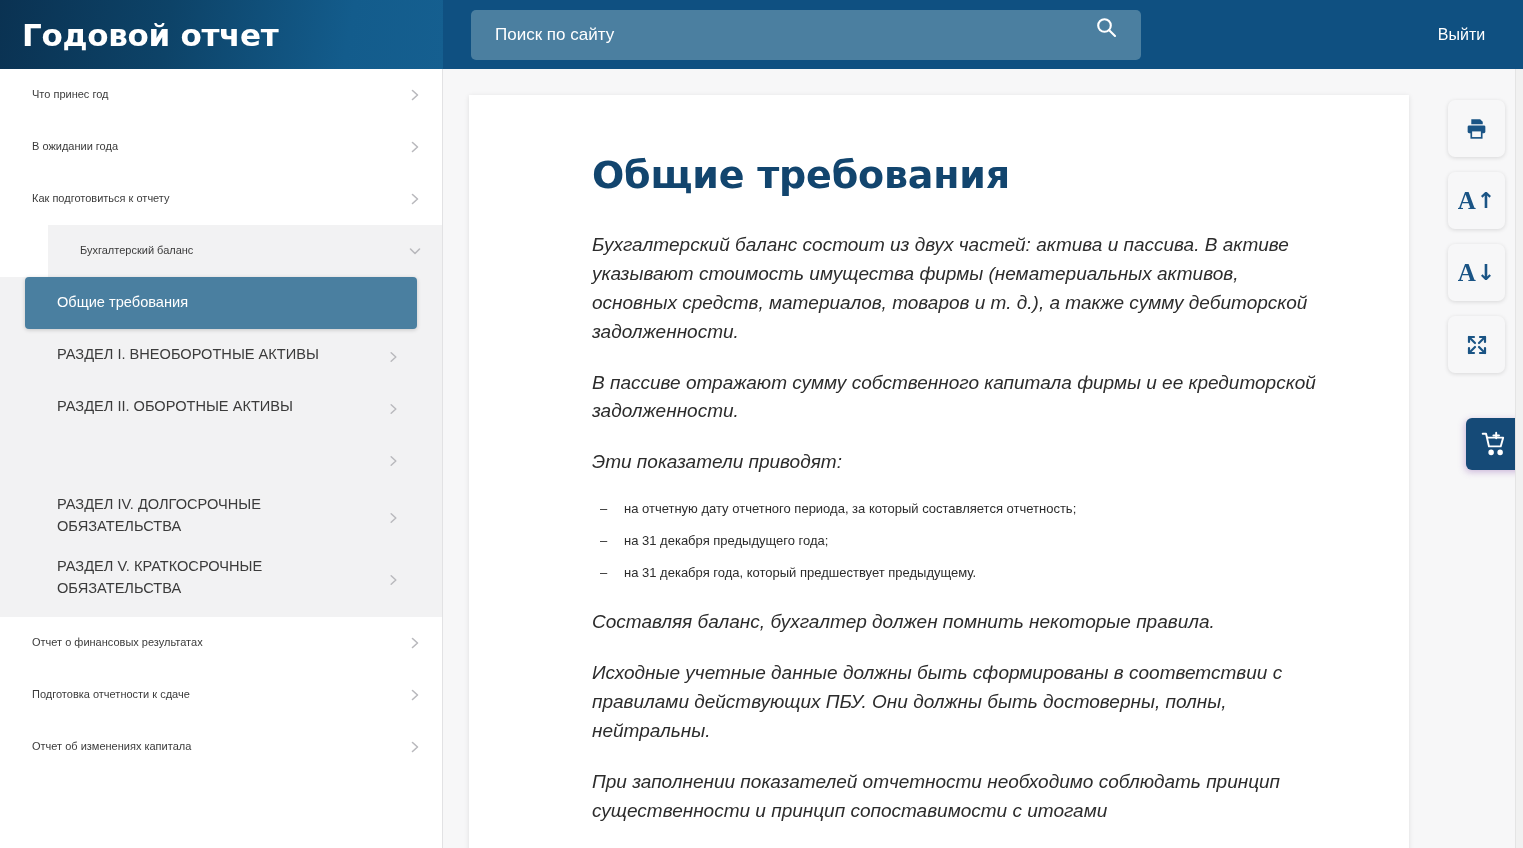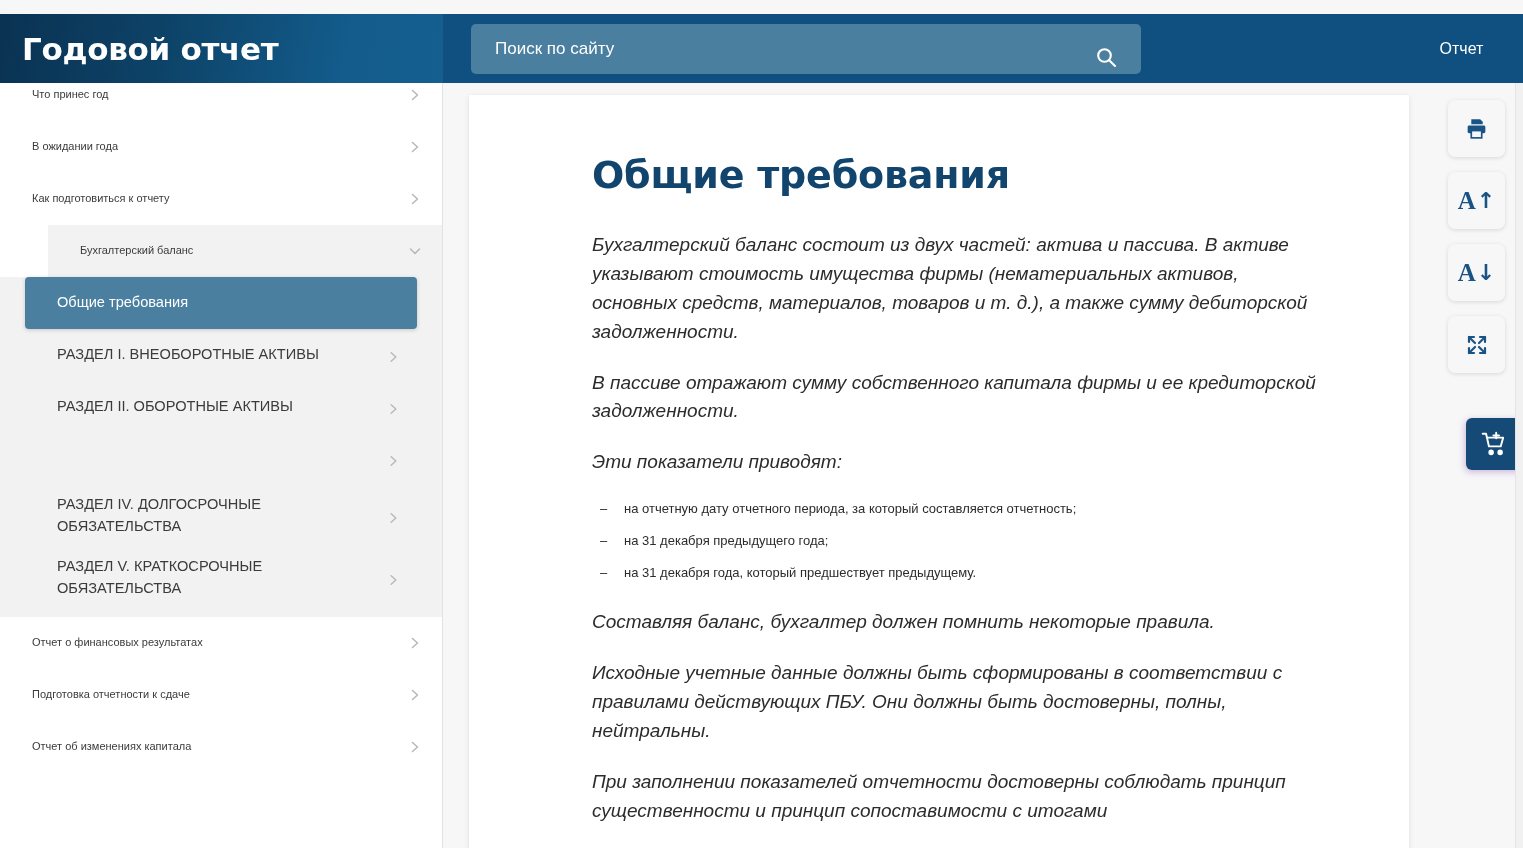--- a/index.html
+++ b/index.html
@@ -10,21 +10,21 @@
     width: 1523px;
     height: 848px;
     overflow: hidden;
     background: #f7f7f8;
     font-family: "Liberation Sans", sans-serif;
   }
 
   
   .header {
     position: absolute;
-    top: 14px; left: 0;
+    top: 0; left: 0;
     width: 1523px;
     height: 69px;
     display: flex;
     align-items: stretch;
     z-index: 40;
   }
   .header-brand {
     width: 443px;
     height: 69px;
     background: linear-gradient(100deg, #0a3252 0%, #0d4368 38%, #135c8c 78%, #155f90 100%);
@@ -48,21 +48,21 @@
     align-items: center;
     position: relative;
   }
   .search-wrap {
     margin-left: 28px;
     width: 670px;
     height: 50px;
     background: #4b7fa0;
     border-radius: 5px;
     display: flex;
-    align-items: flex-end;
+    align-items: flex-start;
     padding: 0 18px 0 22px;
     position: relative;
   }
   .search-input {
     flex: 1;
     border: 0;
     outline: 0;
     background: transparent;
     color: #ffffff;
     font-size: 17px;
@@ -263,21 +263,21 @@
   <div class="header-right">
     <div class="search-wrap">
       <input class="search-input" type="text" placeholder="Поиск по сайту" style="">
       <button class="search-btn">
         <svg width="24" height="24" viewBox="0 0 24 24" fill="none">
           <circle cx="10.5" cy="10.5" r="6.3" stroke="#ffffff" stroke-width="2.1"></circle>
           <line x1="15.2" y1="15.2" x2="21" y2="21" stroke="#ffffff" stroke-width="2.1" stroke-linecap="round"></line>
         </svg>
       </button>
     </div>
-    <a class="logout">Отчет</a>
+    <a class="logout">Выйти</a>
   </div>
 </div>
 
 <nav class="sidebar">
 
   <div class="nav-item">
     <span>Что принес год</span>
     <span class="chev">
       <svg viewBox="0 0 14 14" width="14" height="14">
           <polyline points="4.5,2.5 9.5,7 4.5,11.5" fill="none" stroke="currentColor" stroke-width="1.6" stroke-linecap="round" stroke-linejoin="round"></polyline>
@@ -392,21 +392,21 @@
     <p class="para">Бухгалтерский баланс состоит из двух частей: актива и пассива. В активе указывают стоимость имущества фирмы (нематериальных активов, основных средств, материалов, товаров и т. д.), а также сумму дебиторской задолженности.</p>
     <p class="para">В пассиве отражают сумму собственного капитала фирмы и ее кредиторской задолженности.</p>
     <p class="para">Эти показатели приводят:</p>
     <ul class="dash-list">
       <li>на отчетную дату отчетного периода, за который составляется отчетность;</li>
       <li>на 31 декабря предыдущего года;</li>
       <li>на 31 декабря года, который предшествует предыдущему.</li>
     </ul>
     <p class="para">Составляя баланс, бухгалтер должен помнить некоторые правила.</p>
     <p class="para">Исходные учетные данные должны быть сформированы в соответствии с правилами действующих ПБУ. Они должны быть достоверны, полны, нейтральны.</p>
-    <p class="para">При заполнении показателей отчетности достоверны соблюдать принцип существенности и принцип сопоставимости с итогами</p>
+    <p class="para">При заполнении показателей отчетности необходимо соблюдать принцип существенности и принцип сопоставимости с итогами</p>
   </article>
 </div>
 
 <div class="toolbar">
 
   <button class="tool-btn">
     <svg width="25" height="25" viewBox="0 0 24 24" fill="currentColor">
       <path d="M7 3h8.5L18 5.5V8H7V3z"></path>
       <rect x="3.5" y="9" width="17" height="7.5" rx="1.4"></rect>
       <rect x="7" y="14" width="10" height="7" fill="#f7f7f8" stroke="currentColor" stroke-width="1.6"></rect>

